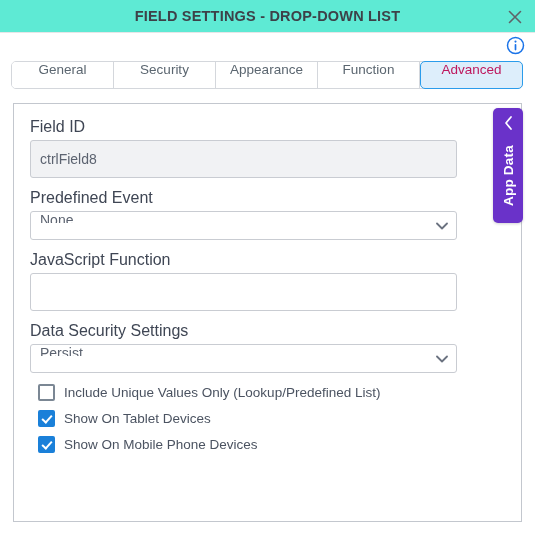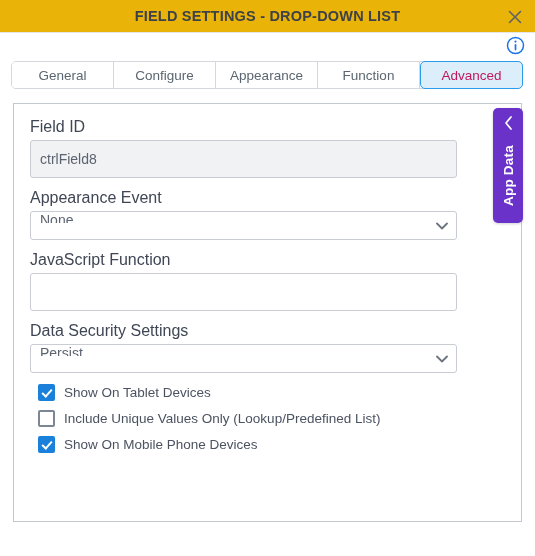--- a/index.html
+++ b/index.html
@@ -24,21 +24,21 @@
     background: #ffffff;
     box-sizing: border-box;
   }
 
   
   #titlebar {
     position: absolute;
     left: 0; top: 0;
     width: 535px;
     height: 33px;
-    background: #eab308;
+    background: #5eead4;
     border-bottom: 1px solid #e6e6e8;
     box-sizing: border-box;
   }
   #dialog-title {
     position: absolute;
     left: 0; top: 0;
     width: 535px;
     line-height: 33px;
     text-align: center;
     font-size: 14.5px;
@@ -88,21 +88,21 @@
     display: flex;
     box-sizing: border-box;
     border: 1px solid #d4d7dc;
     border-radius: 5px;
     background: #ffffff;
     overflow: visible;
   }
   .tab {
     flex: 1 1 0;
     display: flex;
-    align-items: center;
+    align-items: flex-start;
     justify-content: center;
     font-size: 13.5px;
     color: #5b6670;
     cursor: pointer;
     border-right: 1px solid #d4d7dc;
     box-sizing: border-box;
     background: #ffffff;
     user-select: none;
     position: relative;
   }
@@ -297,21 +297,21 @@
         <rect x="8.65" y="8" width="1.7" height="6.4" rx="0.8" fill="#1a73e8"></rect>
       </svg>
     </div>
   </div>
 
   <div id="tabs">
     <div class="tab">
         <span>General</span>
       </div>
     <div class="tab">
-        <span>Configure</span>
+        <span>Security</span>
       </div>
     <div class="tab">
         <span>Appearance</span>
       </div>
     <div class="tab">
         <span>Function</span>
       </div>
     <div class="tab active">
         <span>Advanced</span>
       </div>
@@ -319,21 +319,21 @@
 
   <div id="panel">
     <div class="form-body">
 
       <div class="field-group">
         <div class="field-label">Field ID</div>
         <input class="text-input readonly" type="text" readonly="" value="ctrlField8" style="">
       </div>
 
       <div class="field-group">
-        <div class="field-label">Appearance Event</div>
+        <div class="field-label">Predefined Event</div>
         <div class="select-wrap">
           <select class="select-input">
             <option>None</option>
           </select>
           <span class="select-chevron">
             <svg width="12" height="8" viewBox="0 0 12 8" aria-hidden="true">
               <path d="M1 1.5 L6 6.5 L11 1.5" fill="none" stroke="#6b7280" stroke-width="1.8" stroke-linecap="round" stroke-linejoin="round"></path>
             </svg>
           </span>
         </div>
@@ -352,27 +352,27 @@
           </select>
           <span class="select-chevron">
             <svg width="12" height="8" viewBox="0 0 12 8" aria-hidden="true">
               <path d="M1 1.5 L6 6.5 L11 1.5" fill="none" stroke="#6b7280" stroke-width="1.8" stroke-linecap="round" stroke-linejoin="round"></path>
             </svg>
           </span>
         </div>
       </div>
 
       <div class="check-row">
+        <span class="cbox"></span>
+        <span class="check-label">Include Unique Values Only (Lookup/Predefined List)</span>
+      </div>
+
+      <div class="check-row">
         <span class="cbox checked"></span>
         <span class="check-label">Show On Tablet Devices</span>
-      </div>
-
-      <div class="check-row">
-        <span class="cbox"></span>
-        <span class="check-label">Include Unique Values Only (Lookup/Predefined List)</span>
       </div>
 
       <div class="check-row">
         <span class="cbox checked"></span>
         <span class="check-label">Show On Mobile Phone Devices</span>
       </div>
 
     </div>
   </div>
 

